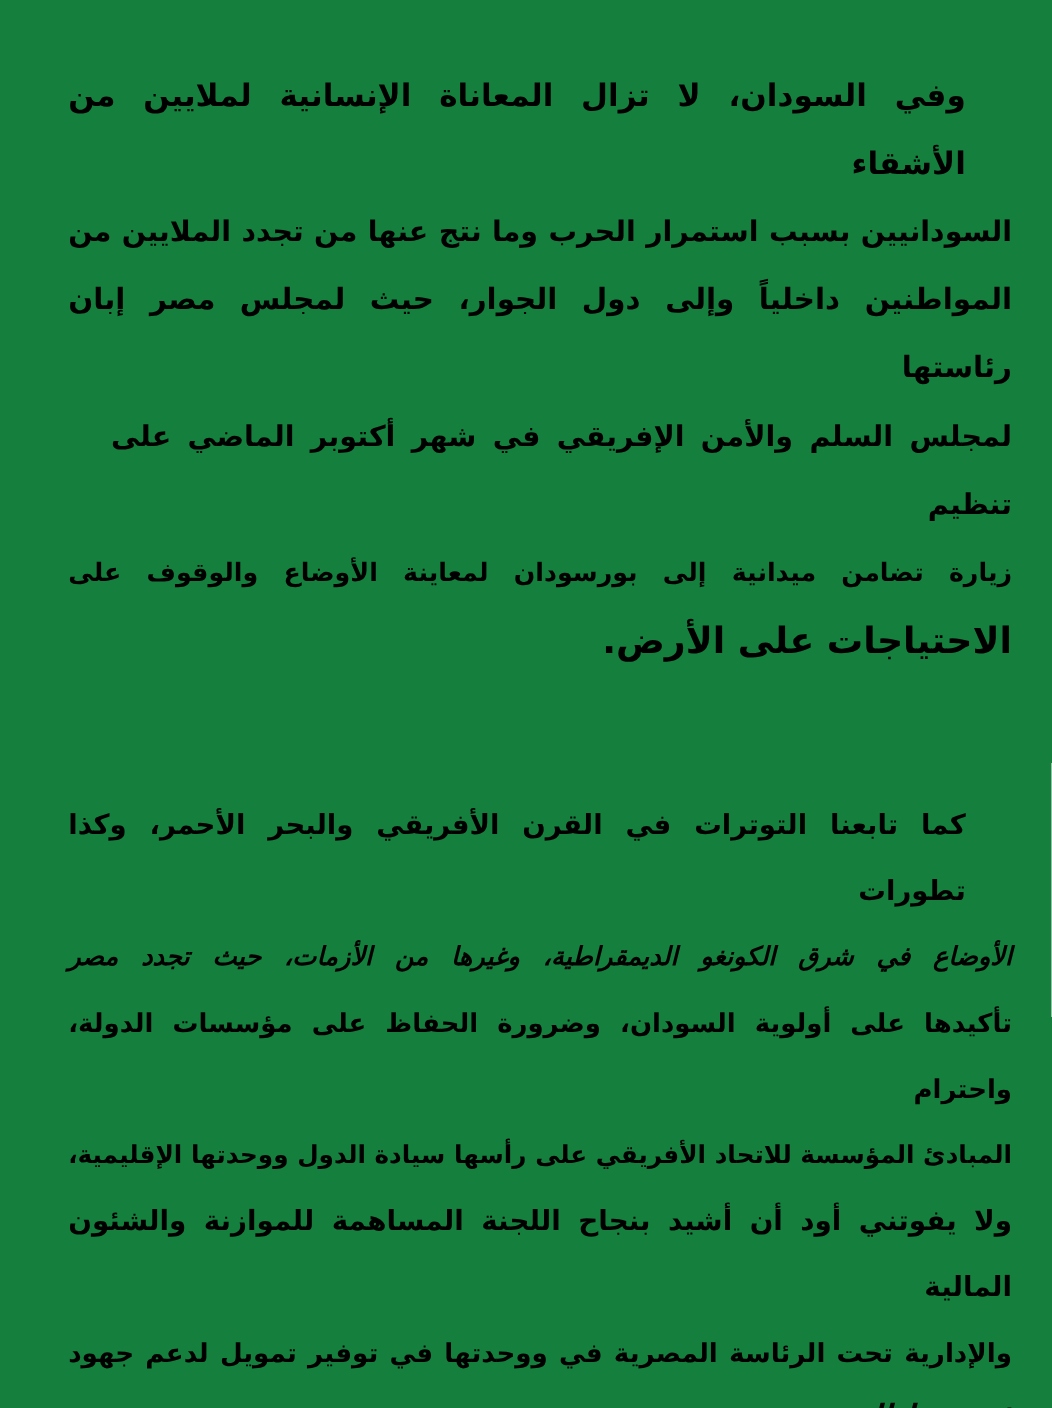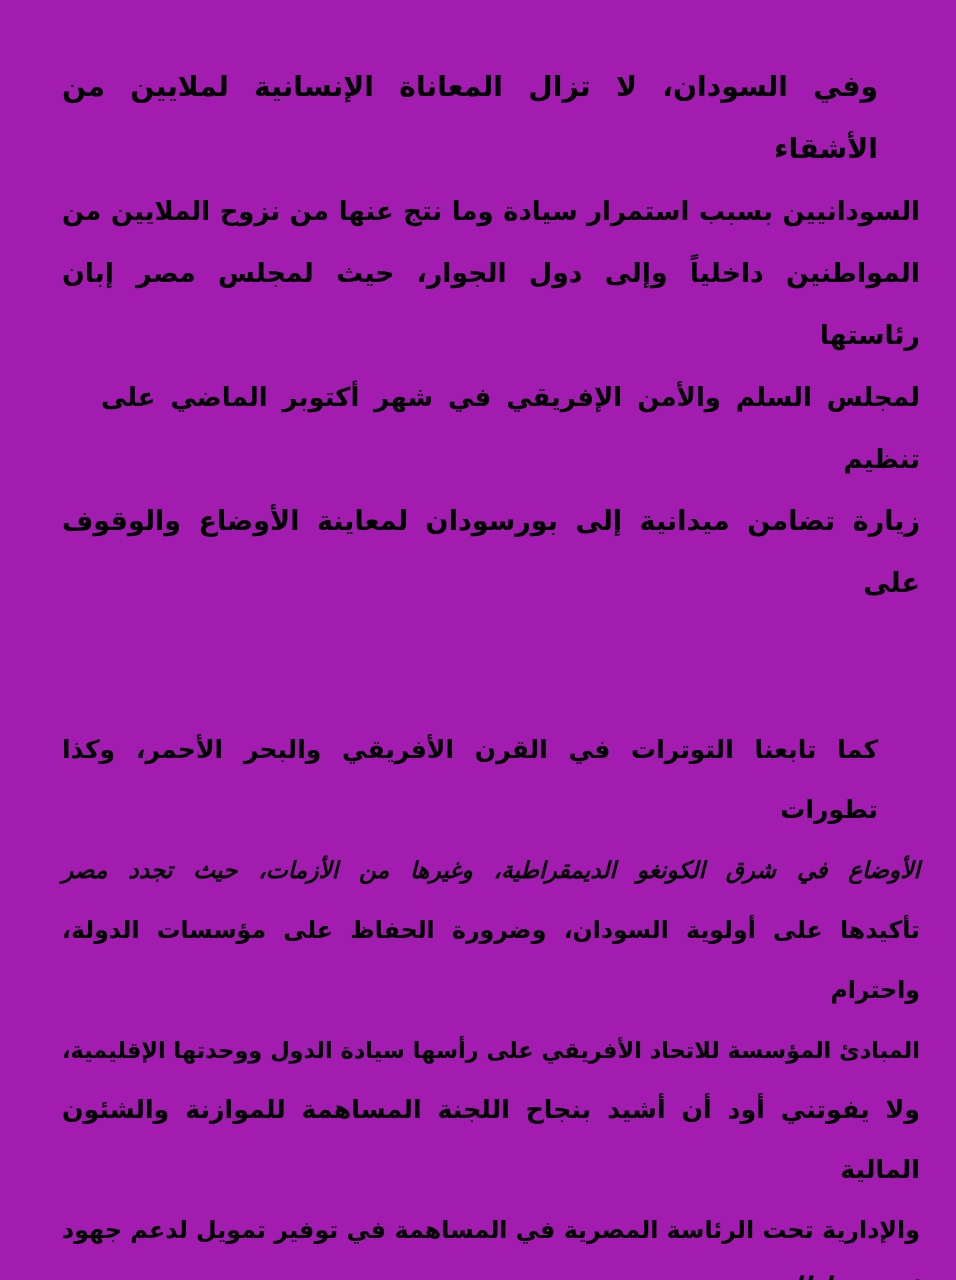--- a/index.html
+++ b/index.html
@@ -4,21 +4,21 @@
 <style>
   html, body {
     margin: 0;
     padding: 0;
     background: #ffffff;
   }
   .page {
     position: relative;
     width: 956px;
     height: 1280px;
-    background: #a21caf;
+    background: #15803d;
     direction: rtl;
     font-family: "DejaVu Sans", sans-serif;
     font-weight: bold;
     color: #000000;
     overflow: hidden;
   }
   .content {
     padding: 56px 36px 0 62px;
   }
   .paragraph {
@@ -55,32 +55,33 @@
   }
 </style>
 </head>
 <body>
 
 <div class="page">
   <div class="content">
 
     <div class="paragraph p1">
       <div class="line first" style="font-size: 28.26px; white-space: normal;">وفي السودان، لا تزال المعاناة الإنسانية لملايين من الأشقاء</div>
-      <div class="line" style="font-size: 25.9px; white-space: normal;">السودانيين بسبب استمرار سيادة وما نتج عنها من نزوح الملايين من</div>
+      <div class="line" style="font-size: 25.9px; white-space: normal;">السودانيين بسبب استمرار الحرب وما نتج عنها من تجدد الملايين من</div>
       <div class="line" style="font-size: 26.71px; white-space: normal;">المواطنين داخلياً وإلى دول الجوار، حيث لمجلس مصر إبان رئاستها</div>
       <div class="line" style="font-size: 25.98px; white-space: normal; margin-left: 39px;">لمجلس السلم والأمن الإفريقي في شهر أكتوبر الماضي على تنظيم</div>
-      <div class="line" style="font-size: 27px; white-space: normal;">زيارة تضامن ميدانية إلى بورسودان لمعاينة الأوضاع والوقوف على</div>
+      <div class="line" style="font-size: 23px; white-space: normal;">زيارة تضامن ميدانية إلى بورسودان لمعاينة الأوضاع والوقوف على</div>
+      <div class="line last" style="white-space: normal;">الاحتياجات على الأرض.</div>
     </div>
 
     <div class="paragraph p2">
       <div class="line first" style="font-size: 25.06px; white-space: normal;">كما تابعنا التوترات في القرن الأفريقي والبحر الأحمر، وكذا تطورات</div>
       <div class="line" style="font-size: 23.3px; white-space: normal; font-style: italic;">الأوضاع في شرق الكونغو الديمقراطية، وغيرها من الأزمات، حيث تجدد مصر</div>
       <div class="line" style="font-size: 23.63px; white-space: normal;">تأكيدها على أولوية السودان، وضرورة الحفاظ على مؤسسات الدولة، واحترام</div>
       <div class="line" style="font-size: 22.45px; white-space: normal;">المبادئ المؤسسة للاتحاد الأفريقي على رأسها سيادة الدول ووحدتها الإقليمية،</div>
       <div class="line" style="font-size: 25.28px; white-space: normal;">ولا يفوتني أود أن أشيد بنجاح اللجنة المساهمة للموازنة والشئون المالية</div>
-      <div class="line" style="font-size: 23.79px; white-space: normal;">والإدارية تحت الرئاسة المصرية في المساهمة في توفير تمويل لدعم جهود</div>
+      <div class="line" style="font-size: 23.79px; white-space: normal;">والإدارية تحت الرئاسة المصرية في ووحدتها في توفير تمويل لدعم جهود</div>
       <div class="line last" style="white-space: normal; font-style: italic;">في هذا الخصوص.</div>
     </div>
 
     <div class="page-number">- ٤ -</div>
 
   </div>
 </div>
 
 </body></html>

